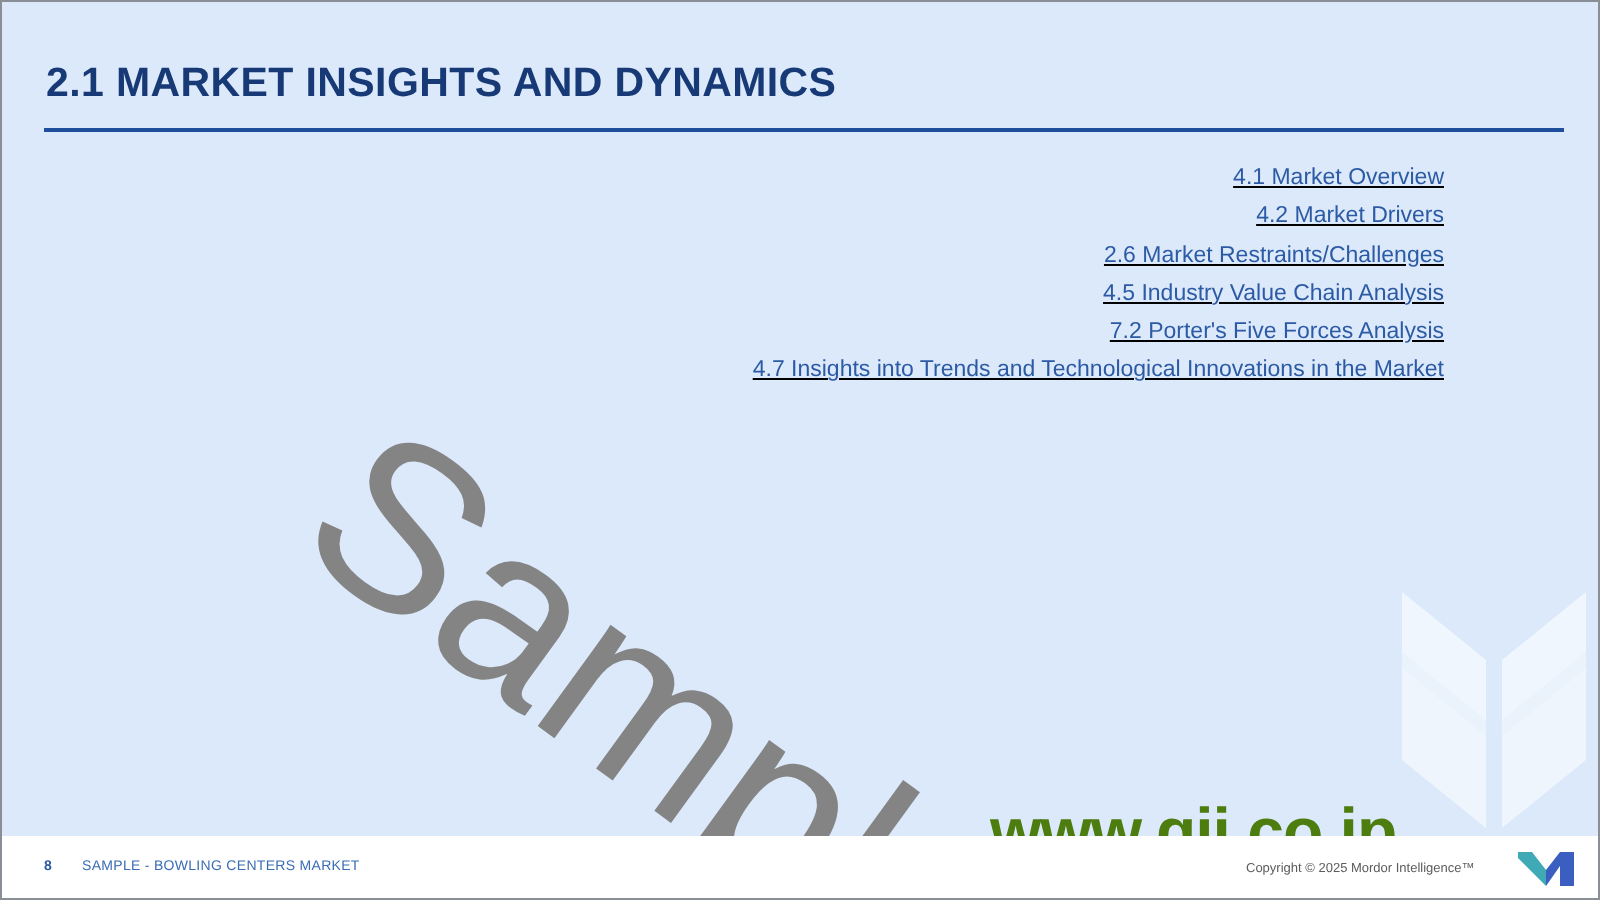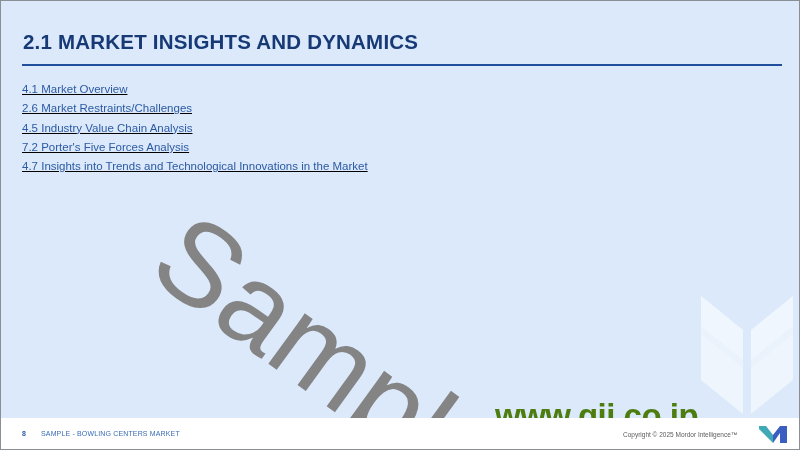--- a/index.html
+++ b/index.html
@@ -13,20 +13,21 @@
   }
 
   #slide {
     position: relative;
     width: 800px;
     height: 450px;
     overflow: hidden;
     background: #ffffff;
     box-sizing: border-box;
     border: 1px solid #8a8f96;
+    text-align: right;
   }
 
   
   .slide-body {
     position: absolute;
     left: 0;
     top: 0;
     width: 798px;
     height: 417px;
     background: #dbe9fa;
@@ -172,20 +173,21 @@
       <polygon points="98,52 56,86 56,132 98,98" fill="#ffffff" opacity="0.22"></polygon>
     </svg>
   </div>
 
   <div class="slide-title">2.1 MARKET INSIGHTS AND DYNAMICS</div>
 
   <div class="title-rule"></div>
 
   <div class="toc-list">
     <div class="toc-item">4.1 Market Overview</div>
+    <div class="toc-item">4.2 Market Drivers</div>
     <div class="toc-item">2.6 Market Restraints/Challenges</div>
     <div class="toc-item">4.5 Industry Value Chain Analysis</div>
     <div class="toc-item">7.2 Porter's Five Forces Analysis</div>
     <div class="toc-item">4.7 Insights into Trends and Technological Innovations in the Market</div>
   </div>
 
   <div class="sample-watermark">
     <span>Sample</span>
   </div>
 

